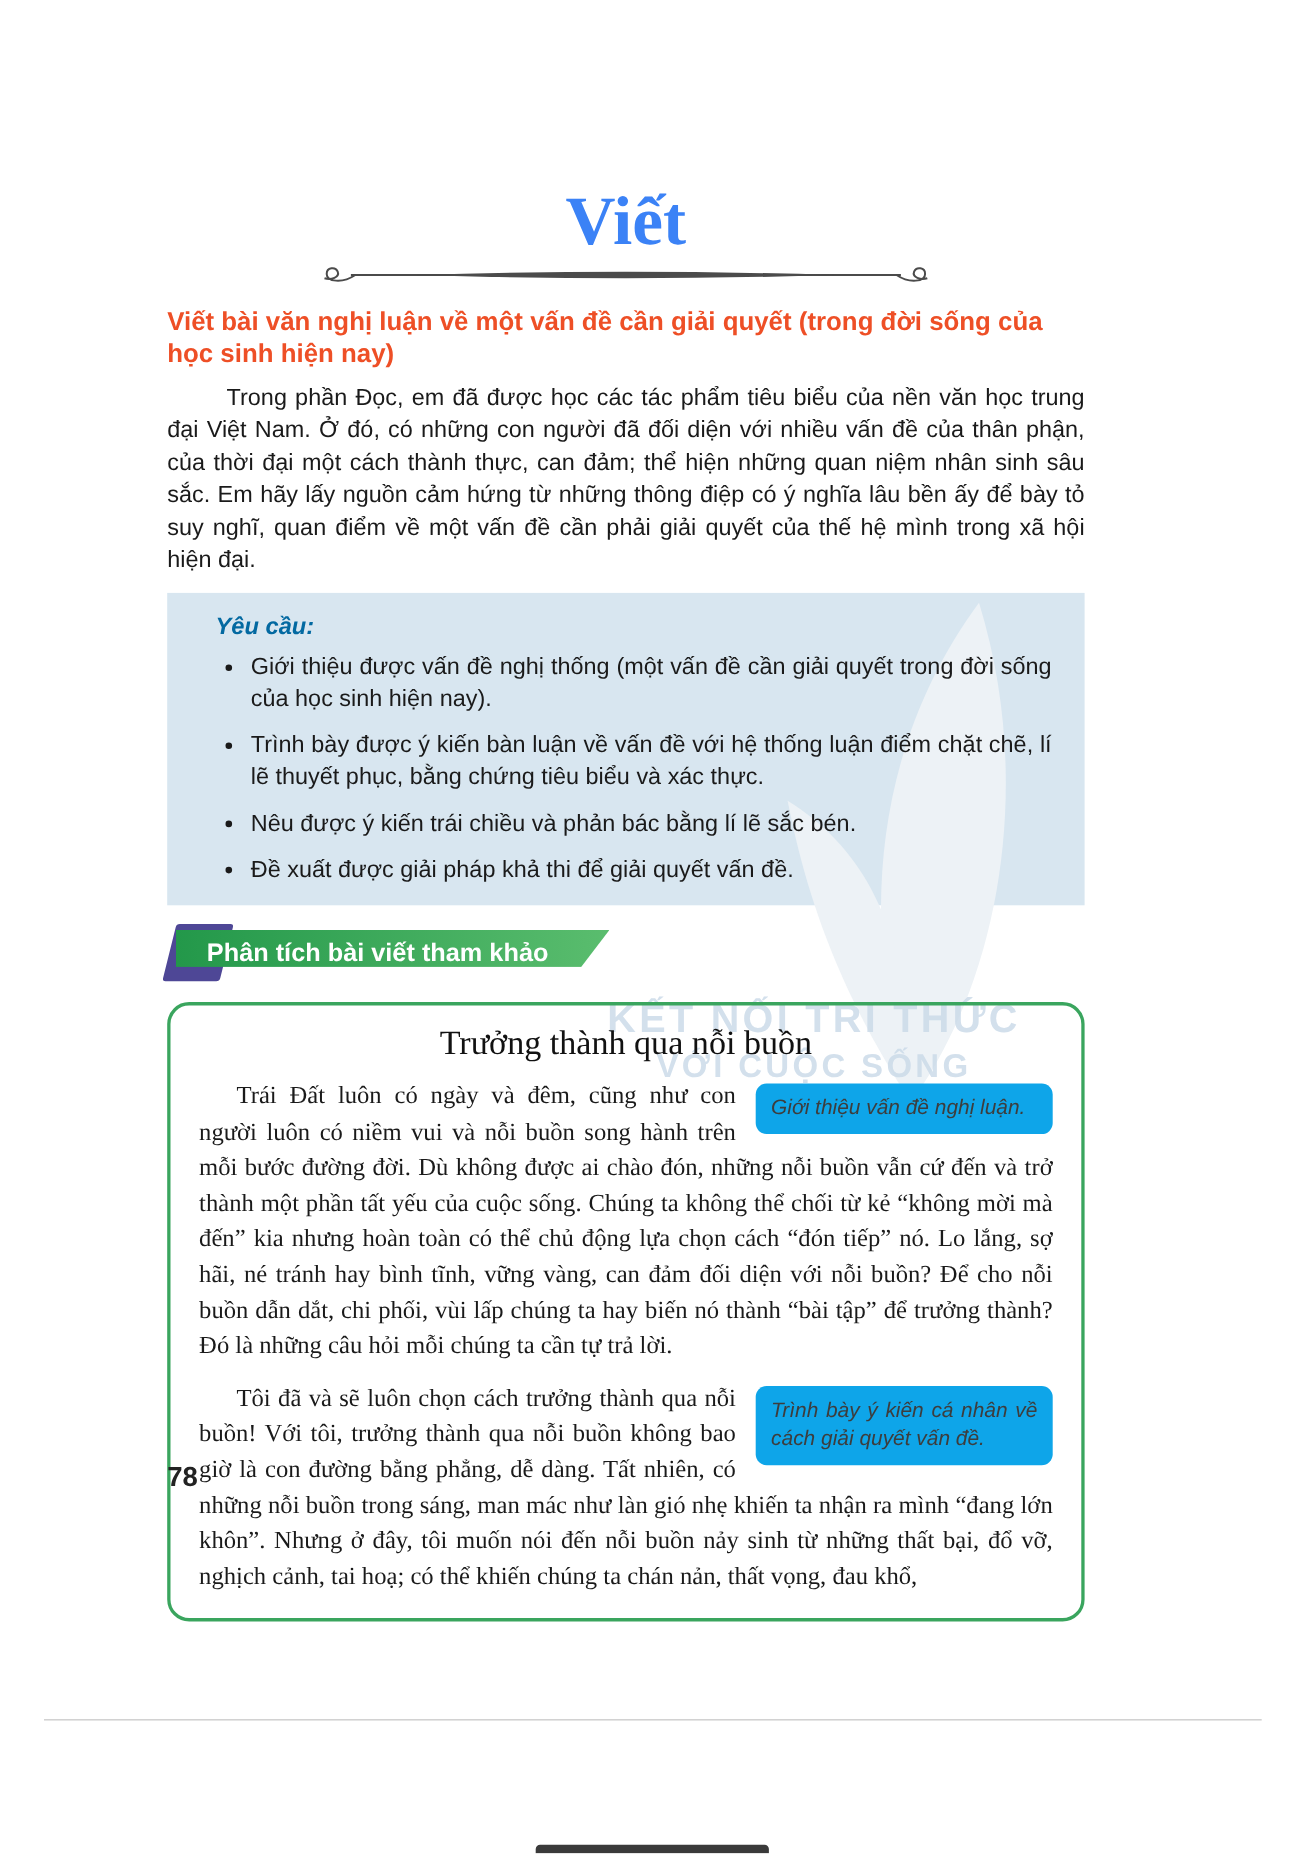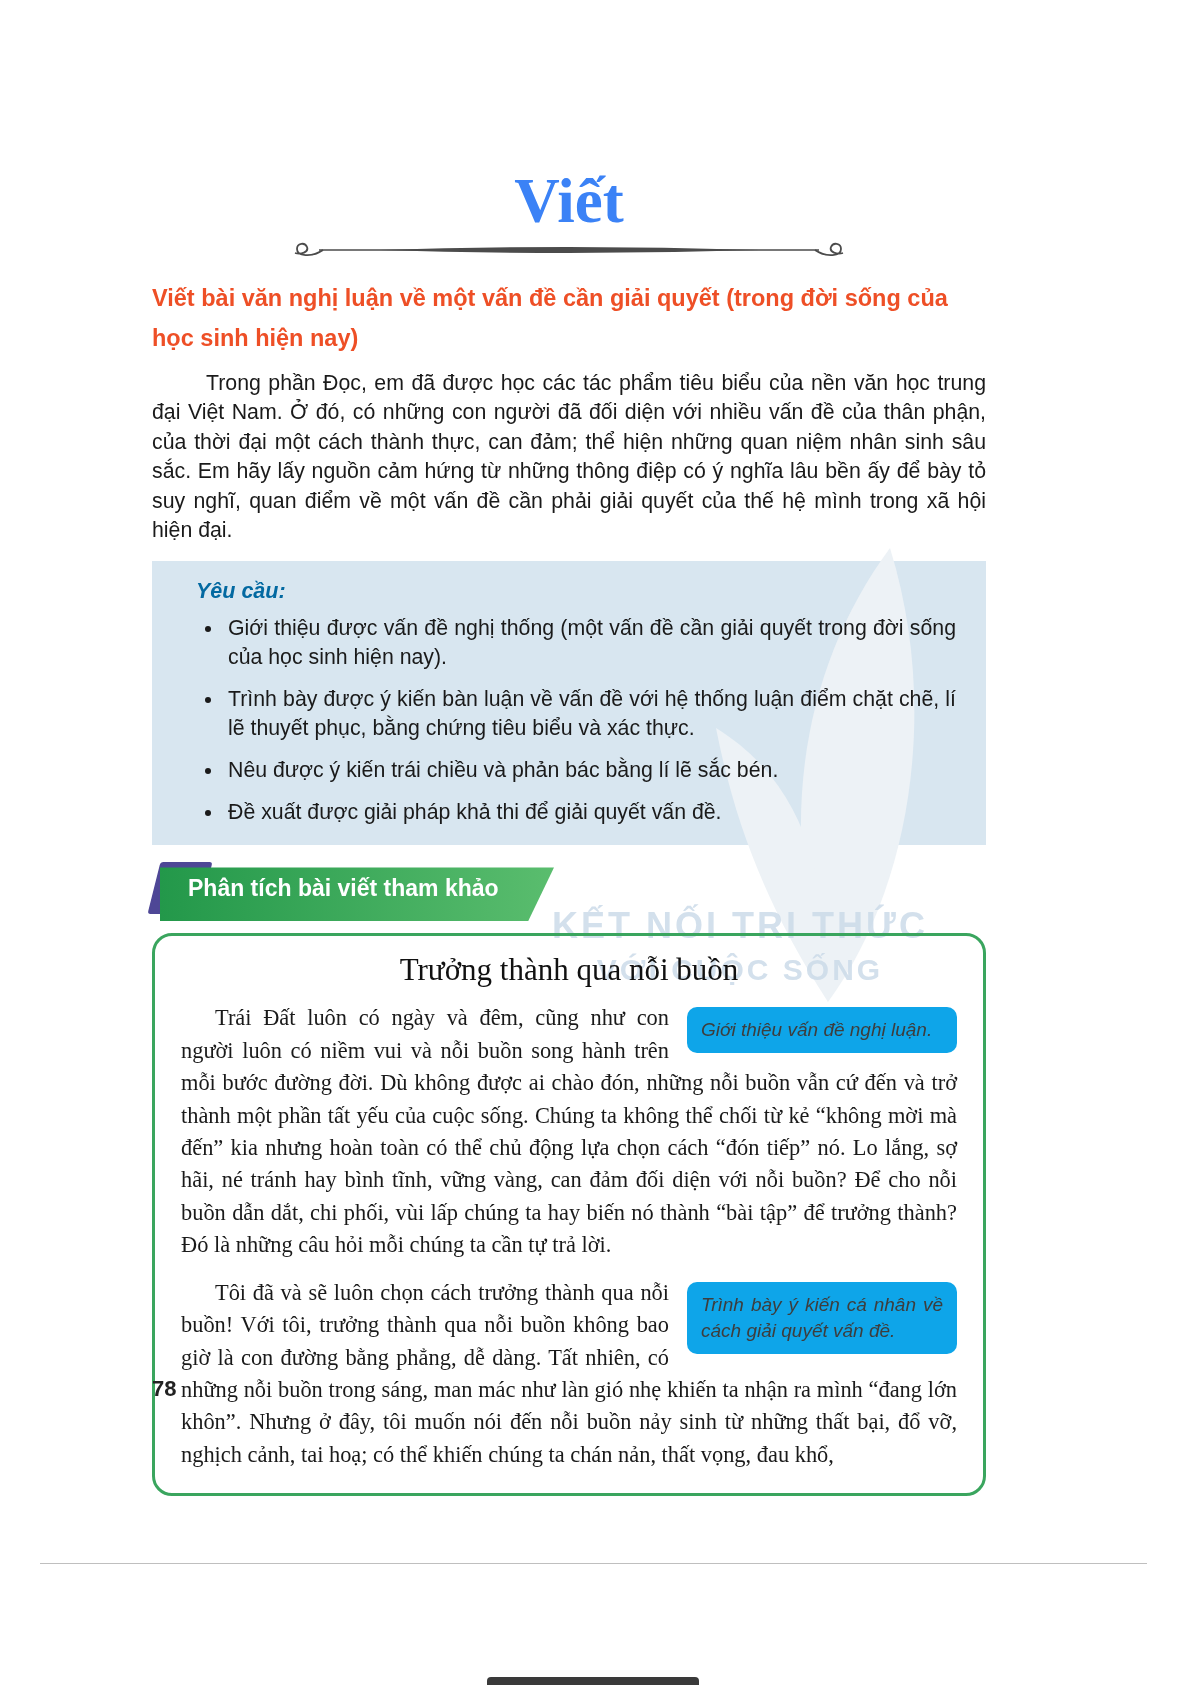--- a/index.html
+++ b/index.html
@@ -28,21 +28,21 @@
     margin:0; text-align:center;
     font-family:"Liberation Serif", serif;
     font-weight:bold; font-size:63px; line-height:66px;
     color:#3b82f6;
   }
   .divider { width:560px; margin:4px auto 0; display:block; }
   
   .lesson-heading {
     margin:16px 0 0 0;
     color:#ee4f26; font-weight:bold;
-    font-size:23.5px; line-height:40px;
+    font-size:23.5px; line-height:29px;
   }
   .intro {
     margin:11px 0 0 0;
     font-size:21.3px; line-height:29.4px;
     text-align:justify; text-indent:54px;
   }
   
   .req-box {
     margin-top:16px;
     background:#d8e6f0;
@@ -66,21 +66,21 @@
     text-align:justify;
   }
   .req-list li:last-child { margin-bottom:2px; }
   
   .banner { position:relative; height:42px; width:402px; margin:22px 0 0 0; }
   .banner-accent {
     position:absolute; left:2px; top:-5px; width:52px; height:52px;
     background:#4e4796; transform:skewX(-14deg); border-radius:3px;
   }
   .banner-ribbon {
-    position:absolute; left:8px; top:0; right:0; height:54px;
+    position:absolute; left:8px; top:0; right:0; height:34px;
     background:linear-gradient(90deg,#23984a,#5abd6e);
     clip-path:polygon(0 0, 100% 0, calc(100% - 26px) 100%, 0 100%);
     color:#ffffff; font-weight:bold; font-size:23px; line-height:42px;
     padding-left:28px; box-sizing:border-box;
   }
   
   .essay-box {
     position:relative;
     margin-top:24px;
     border:3px solid #3aa55e;
@@ -110,22 +110,22 @@
     border-radius:10px;
     padding:10px 14px;
     box-sizing:border-box;
     font-family:"Liberation Sans", sans-serif;
     font-style:italic; font-size:19px; line-height:26px;
     color:#3d3d3d;
     text-align:justify; text-indent:0;
   }
   
   .page-number {
-    position:absolute; left:152px; top:1376px;
-    font-weight:bold; font-size:22px; color:#222;text-align:right;
+    position:absolute; left:152px; top:1329px;
+    font-weight:bold; font-size:25px; color:#222;text-align:right;
   }
   .bottom-rule {
     position:absolute; left:40px; right:44px; top:1563px;
     height:1px; background:#bfbfbf;
   }
   .bottom-artifact {
     position:absolute; left:487px; bottom:0; width:212px; height:8px;
     background:#3a3a3a; border-radius:4px 4px 0 0;
   }
 </style>

